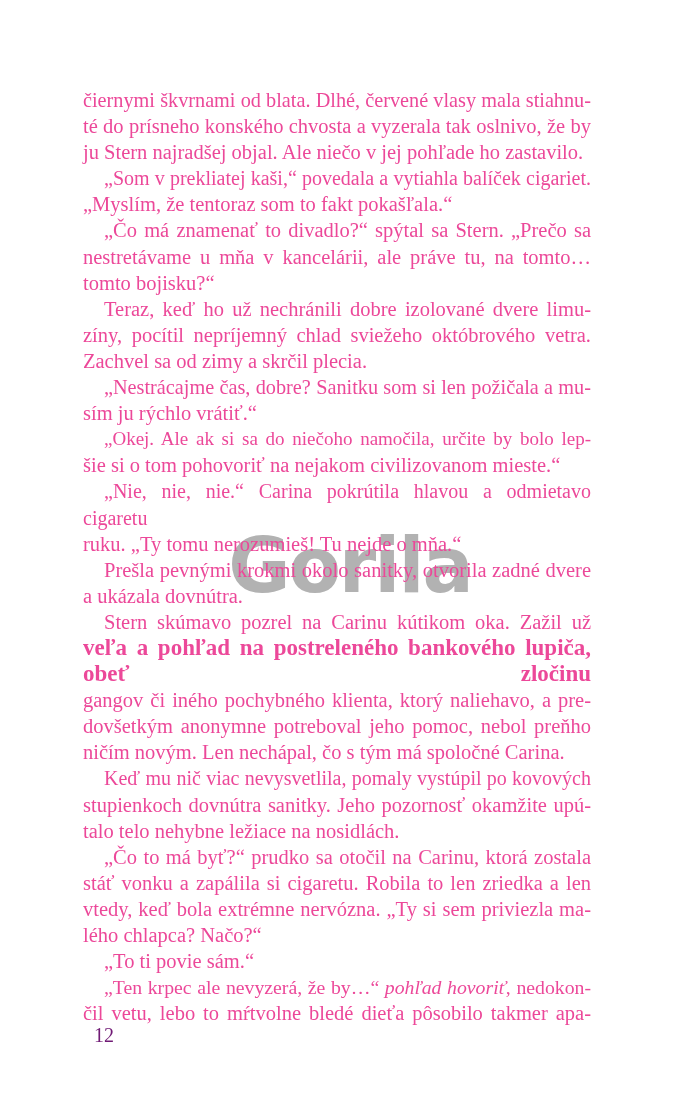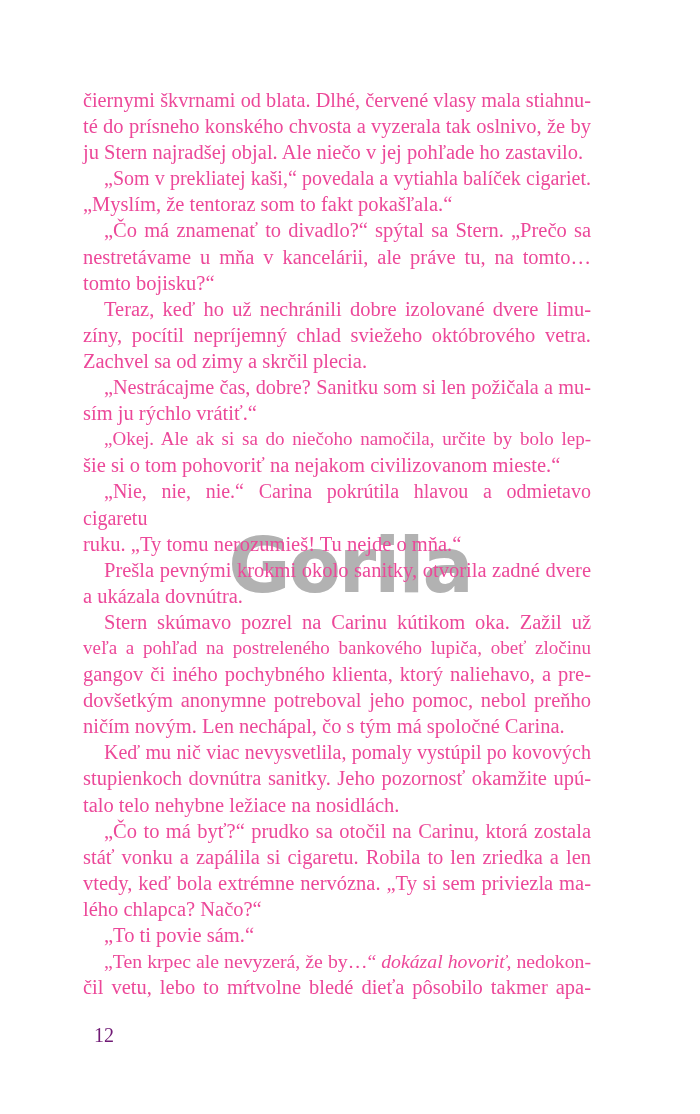--- a/index.html
+++ b/index.html
@@ -85,30 +85,30 @@
       <div class="line lastline"><span>Zachvel sa od zimy a skrčil plecia.</span></div>
       <div class="line indent" style="font-size: 20.25px;"><span>„Nestrácajme čas, dobre? Sanitku som si len požičala a mu-</span></div>
       <div class="line lastline"><span>sím ju rýchlo vrátiť.“</span></div>
       <div class="line indent" style="font-size: 19px;"><span>„Okej. Ale ak si sa do niečoho namočila, určite by bolo lep-</span></div>
       <div class="line lastline"><span>šie si o tom pohovoriť na nejakom civilizovanom mieste.“</span></div>
       <div class="line indent" style="font-size: 20px;"><span>„Nie, nie, nie.“ Carina pokrútila hlavou a odmietavo cigaretu</span></div>
       <div class="line lastline"><span>ruku. „Ty tomu nerozumieš! Tu nejde o mňa.“</span></div>
       <div class="line indent"><span>Prešla pevnými krokmi okolo sanitky, otvorila zadné dvere</span></div>
       <div class="line lastline"><span>a ukázala dovnútra.</span></div>
       <div class="line indent"><span>Stern skúmavo pozrel na Carinu kútikom oka. Zažil už</span></div>
-      <div class="line" style="font-size: 19px;"><span>veľa a pohľad na postreleného bankového lupiča, obeť zločinu</span></div>
+      <div class="line" style="font-size: 23px; font-weight: bold;"><span>veľa a pohľad na postreleného bankového lupiča, obeť zločinu</span></div>
       <div class="line"><span>gangov či iného pochybného klienta, ktorý naliehavo, a pre-</span></div>
       <div class="line"><span>dovšetkým anonymne potreboval jeho pomoc, nebol preňho</span></div>
       <div class="line lastline"><span>ničím novým. Len nechápal, čo s tým má spoločné Carina.</span></div>
       <div class="line indent" style="font-size: 20px;"><span>Keď mu nič viac nevysvetlila, pomaly vystúpil po kovových</span></div>
       <div class="line"><span>stupienkoch dovnútra sanitky. Jeho pozornosť okamžite upú-</span></div>
       <div class="line lastline"><span>talo telo nehybne ležiace na nosidlách.</span></div>
       <div class="line indent"><span>„Čo to má byť?“ prudko sa otočil na Carinu, ktorá zostala</span></div>
       <div class="line"><span>stáť vonku a zapálila si cigaretu. Robila to len zriedka a len</span></div>
       <div class="line"><span>vtedy, keď bola extrémne nervózna. „Ty si sem priviezla ma-</span></div>
       <div class="line lastline"><span>lého chlapca? Načo?“</span></div>
       <div class="line indent lastline"><span>„To ti povie sám.“</span></div>
-      <div class="line indent" style="font-size: 19.75px;"><span>„Ten krpec ale nevyzerá, že by…“ </span><span class="ital">dokázal hovoriť</span><span>, nedokon-</span></div>
+      <div class="line indent" style="font-size: 19.75px;"><span>„Ten krpec ale nevyzerá, že by…“ </span><span class="ital">pohľad hovoriť</span><span>, nedokon-</span></div>
       <div class="line"><span>čil vetu, lebo to mŕtvolne bledé dieťa pôsobilo takmer apa-</span></div>
     </div>
 
   <div id="page-number">12</div>
 </div>
 
 </body></html>

